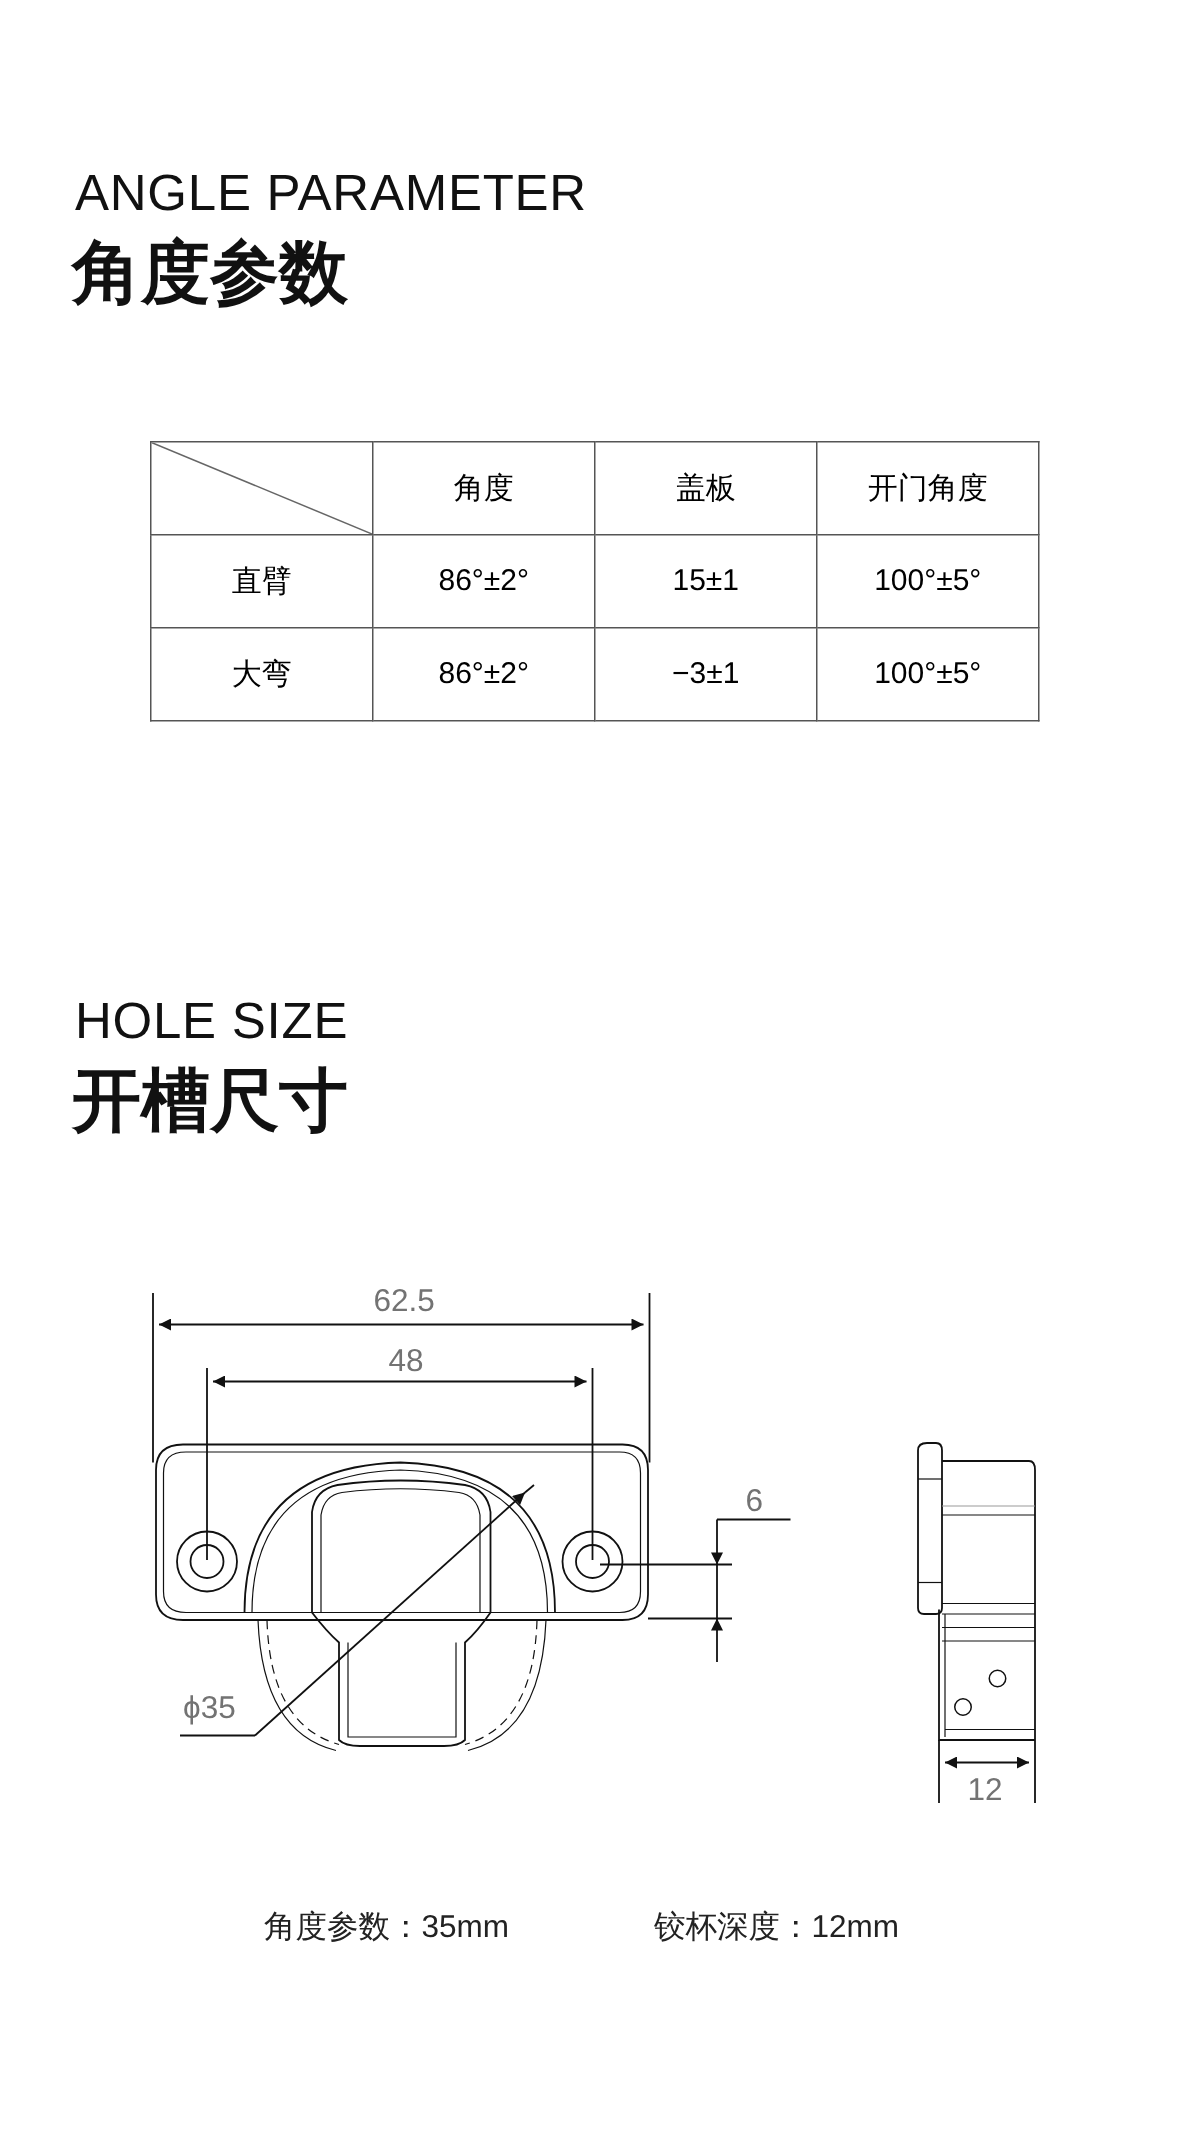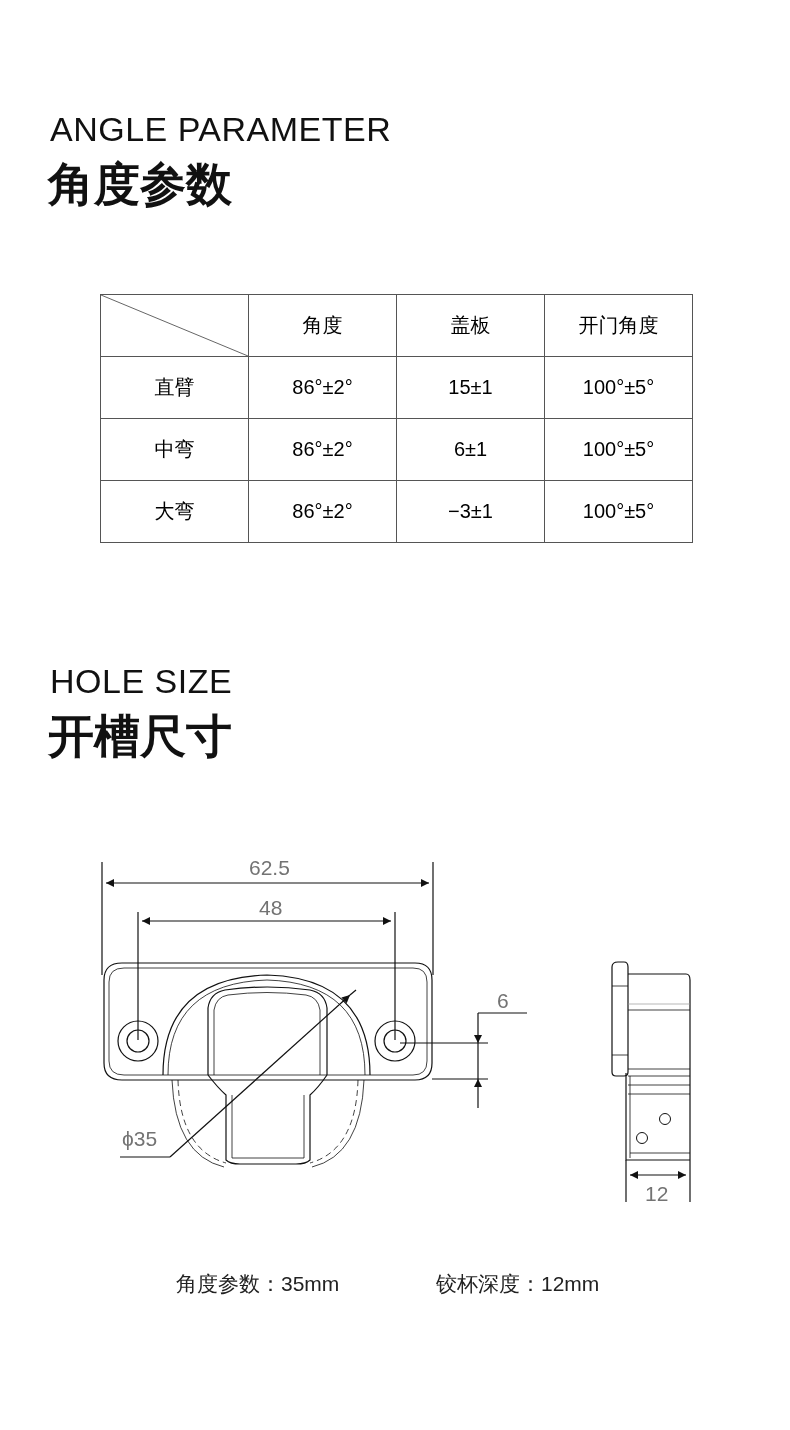--- a/index.html
+++ b/index.html
@@ -1,19 +1,19 @@
 <!DOCTYPE html>
 <html><head>
   <meta charset="utf-8">
   <style>
     html, body { margin: 0; padding: 0; background: #ffffff; }
     body { width: 790px; height: 1430px; position: relative; overflow: hidden;
            font-family: "Liberation Sans", "DejaVu Sans", sans-serif; color: #111; }
     .sec-en { position: absolute; left: 50px; font-size: 34px; font-weight: 400; letter-spacing: 0.5px; line-height: 1; }
-    .sec-cn { position: absolute; left: 48px; font-size: 46px; font-weight: 700; line-height: 1; font-family: Liberation Serif, serif; }
+    .sec-cn { position: absolute; left: 48px; font-size: 46px; font-weight: 700; line-height: 1; font-family: Liberation Mono, monospace; }
     table.params { position: absolute; left: 100px; top: 294px; border-collapse: collapse; }
     table.params td { border: 1px solid #555; width: 147px; height: 61px; text-align: center; vertical-align: middle;
                       font-size: 20px; color: #000000; padding: 0; }
     td.diag { position: relative; }
     td.diag svg { position: absolute; left: 0; top: 0; }
     .drawing { position: absolute; left: 0; top: 840px; }
     .dim-label { position: absolute; font-size: 21px; color: #737373; line-height: 1; }
     .footer-item { position: absolute; top: 1270px; font-size: 21px; color: #222; }
   </style>
 </head>
@@ -31,26 +31,20 @@
       </svg>
     </td>
     <td>角度</td>
     <td>盖板</td>
     <td>开门角度</td>
   </tr>
   <tr>
     <td>直臂</td>
     <td>86°±2°</td>
     <td>15±1</td>
-    <td>100°±5°</td>
-  </tr>
-  <tr>
-    <td>中弯</td>
-    <td>86°±2°</td>
-    <td>6±1</td>
     <td>100°±5°</td>
   </tr>
   <tr>
     <td>大弯</td>
     <td>86°±2°</td>
     <td>−3±1</td>
     <td>100°±5°</td>
   </tr>
 </tbody>
   </table>

